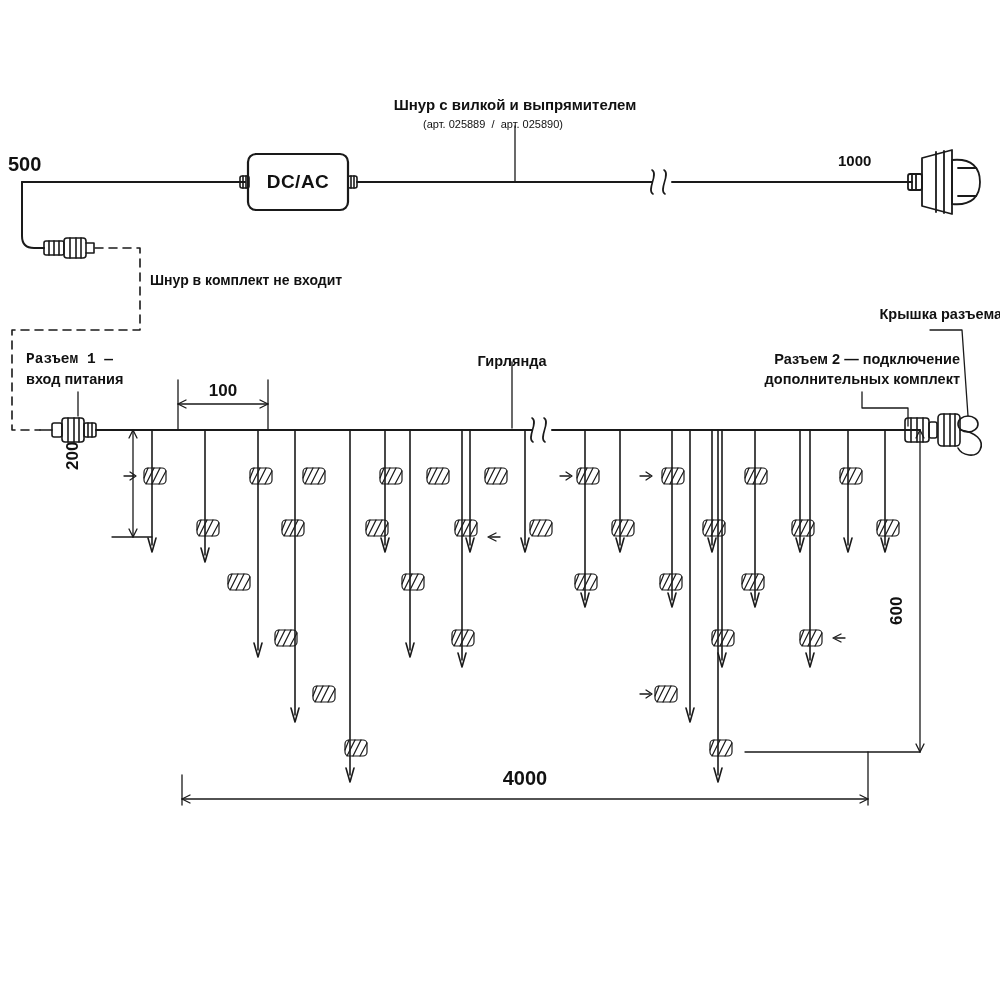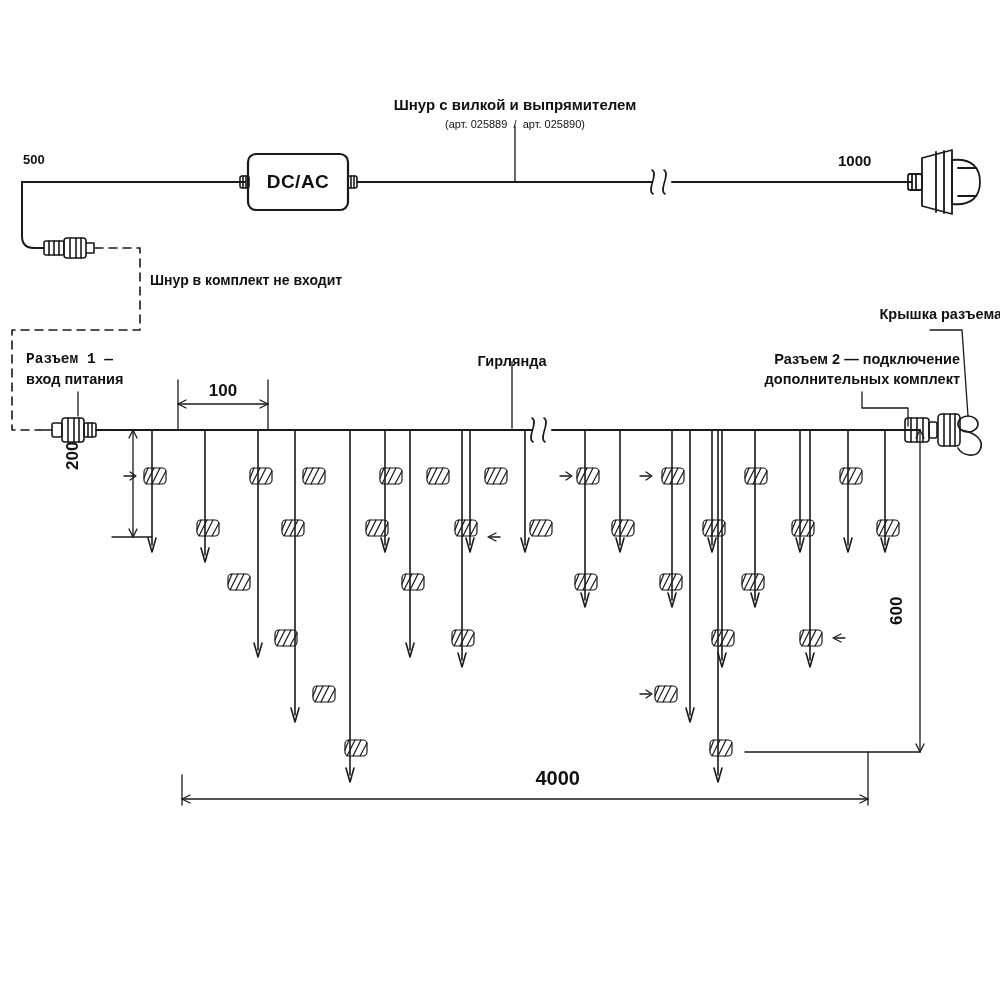--- a/index.html
+++ b/index.html
@@ -459,23 +459,23 @@
         <line x1="868" y1="752" x2="868" y2="805"></line>
         <line x1="182" y1="799" x2="868" y2="799"></line>
         <path d="M190,795 L182,799 L190,803"></path>
         <path d="M860,795 L868,799 L860,803"></path>
       </g>
 
     </g>
   </svg>
 
   <div class="lbl b ctr" style="left:382px;top:96px;width:266px;font-size:15px;">Шнур с вилкой и выпрямителем</div>
-  <div class="lbl ctr" style="left:382px;top:118px;width:266px;font-size:11px;">(арт. 025889  /  арт. 025890)</div>
-
-  <div class="lbl b" style="left:23px;top:152px;font-size:13px;">500</div>
+  <div class="lbl ctr" style="left:360px;top:118px;width:266px;font-size:11px;">(арт. 025889  /  арт. 025890)</div>
+
+  <div class="lbl b" style="left:8px;top:152px;font-size:20px;">500</div>
 
   <div class="lbl b" style="left:838px;top:152px;font-size:15px;">1000</div>
 
   <div class="lbl b ctr" style="left:248px;top:170px;width:100px;font-size:19px;letter-spacing:0.5px;">DC/AC</div>
 
   <div class="lbl b" style="left:150px;top:272px;font-size:14px;">Шнур в комплект не входит</div>
 
   <div class="lbl b" style="left:26px;top:350px;font-size:14.5px;font-family:Liberation Mono, monospace;">Разъем 1 —</div>
   <div class="lbl b" style="left:26px;top:370px;font-size:14.5px;text-align:center;">вход питания</div>
 
@@ -485,15 +485,15 @@
   <div class="lbl b rt" style="left:740px;top:305px;width:262px;font-size:14.5px;">Крышка разъема</div>
 
   <div class="lbl b ctr" style="left:452px;top:352px;width:120px;font-size:14.5px;">Гирлянда</div>
 
   <div class="lbl b ctr" style="left:193px;top:380px;width:60px;font-size:17px;">100</div>
 
   <div class="lbl b" style="left:62px;top:470px;font-size:17px;transform:rotate(-90deg);transform-origin:left top;">200</div>
 
   <div class="lbl b" style="left:886px;top:625px;font-size:17px;transform:rotate(-90deg);transform-origin:left top;">600</div>
 
-  <div class="lbl b ctr" style="left:470px;top:766px;width:110px;font-size:20px;text-align:right;">4000</div>
+  <div class="lbl b ctr" style="left:470px;top:766px;width:110px;font-size:20px;">4000</div>
 
 </div>
 
 </body></html>

